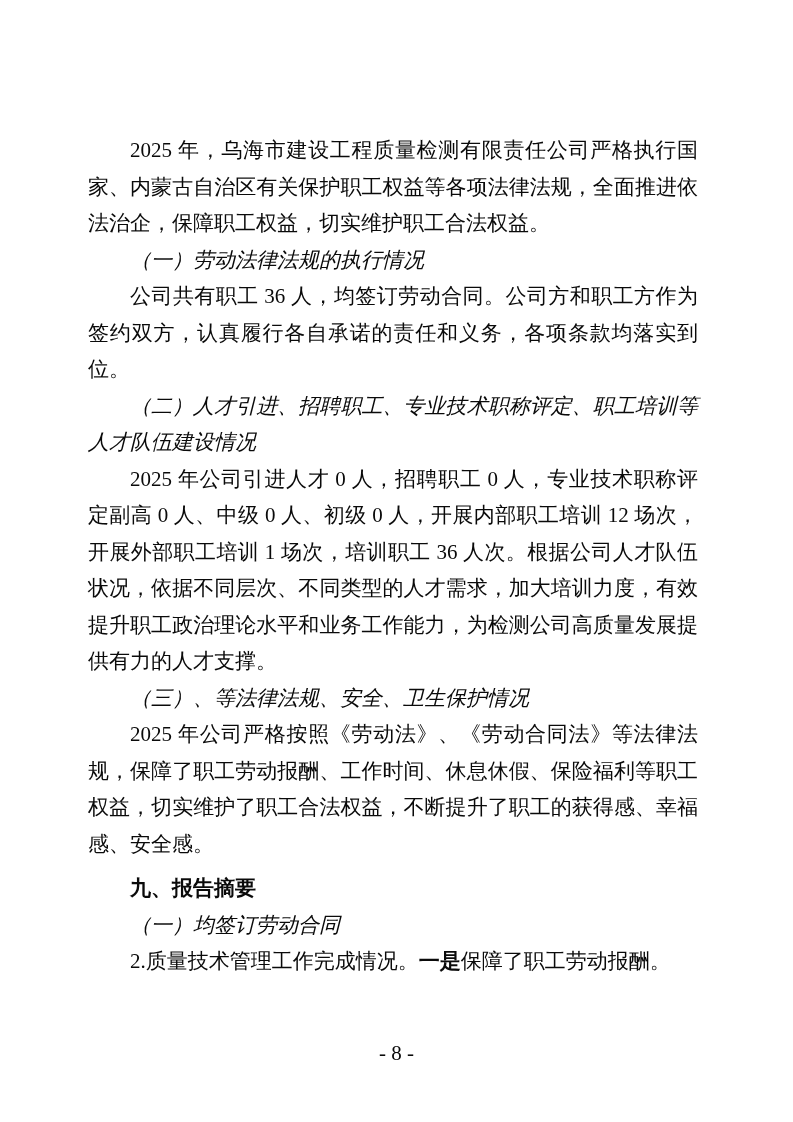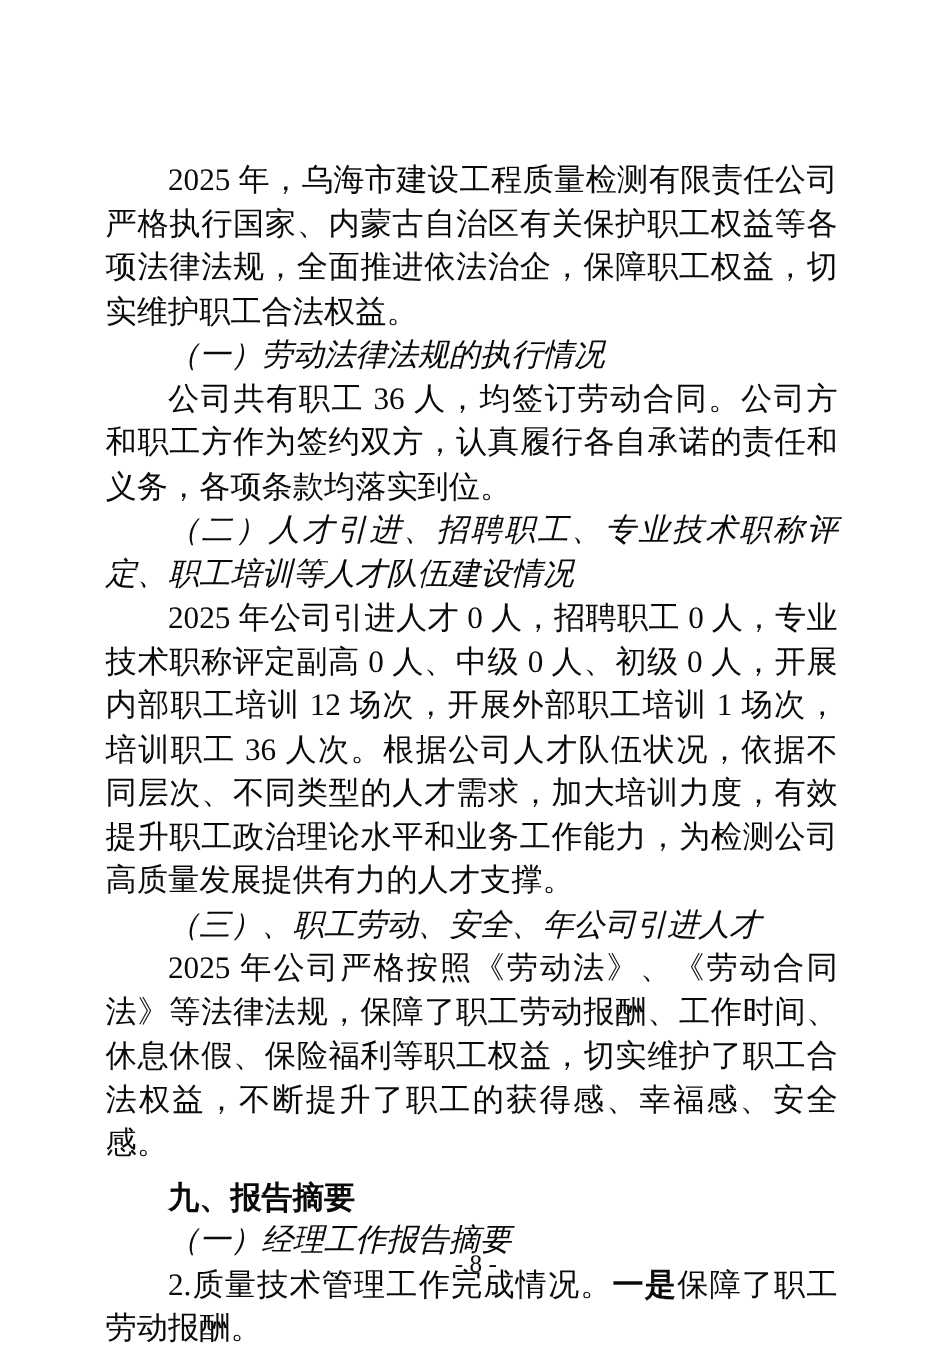--- a/index.html
+++ b/index.html
@@ -21,21 +21,21 @@
     color: #000000;
   }
   .doc-body {
     position: absolute;
     left: 88px;
     top: 132px;
     width: 610px;
   }
   .doc-body p {
     margin: 0;
-    font-size: 26px;
+    font-size: 21px;
     line-height: 36.5px;
     color: #0a0a0a;
     text-align: justify;
     text-align-last: left;
     text-indent: 2em;
     font-family: "Liberation Serif", "DejaVu Serif", serif;
   }
   
   .doc-body p.kaiti-heading {
     font-style: italic;
@@ -67,22 +67,22 @@
 <body>
 
 <div class="page">
 
   <div class="doc-body">
       <p class="body"><span>2025 年，乌海市建设工程质量检测有限责任公司严格执行国家、内蒙古自治区有关保护职工权益等各项法律法规，全面推进依法治企，保障职工权益，切实维护职工合法权益。</span></p>
       <p class="kaiti-heading"><span>（一）劳动法律法规的执行情况</span></p>
       <p class="body"><span>公司共有职工 36 人，均签订劳动合同。公司方和职工方作为签约双方，认真履行各自承诺的责任和义务，各项条款均落实到位。</span></p>
       <p class="kaiti-heading"><span>（二）人才引进、招聘职工、专业技术职称评定、职工培训等人才队伍建设情况</span></p>
       <p class="body"><span>2025 年公司引进人才 0 人，招聘职工 0 人，专业技术职称评定副高 0 人、中级 0 人、初级 0 人，开展内部职工培训 12 场次，开展外部职工培训 1 场次，培训职工 36 人次。根据公司人才队伍状况，依据不同层次、不同类型的人才需求，加大培训力度，有效提升职工政治理论水平和业务工作能力，为检测公司高质量发展提供有力的人才支撑。</span></p>
-      <p class="kaiti-heading"><span>（三）、职工劳动、安全、年公司引进人才</span></p>
+      <p class="kaiti-heading"><span>（三）、等法律法规、安全、卫生保护情况</span></p>
       <p class="body"><span>2025 年公司严格按照《劳动法》、《劳动合同法》等法律法规，保障了职工劳动报酬、工作时间、休息休假、保险福利等职工权益，切实维护了职工合法权益，不断提升了职工的获得感、幸福感、安全感。</span></p>
       <p class="bold-heading"><span class="seg-bold">九、报告摘要</span></p>
-      <p class="kaiti-heading"><span>（一）经理工作报告摘要</span></p>
+      <p class="kaiti-heading"><span>（一）均签订劳动合同</span></p>
       <p class="body"><span>2.质量技术管理工作完成情况。</span><span class="seg-bold">一是</span><span>保障了职工劳动报酬。</span></p>
     </div>
 
   <div class="footer">- 8 -</div>
 
 </div>
 
 </body></html>

